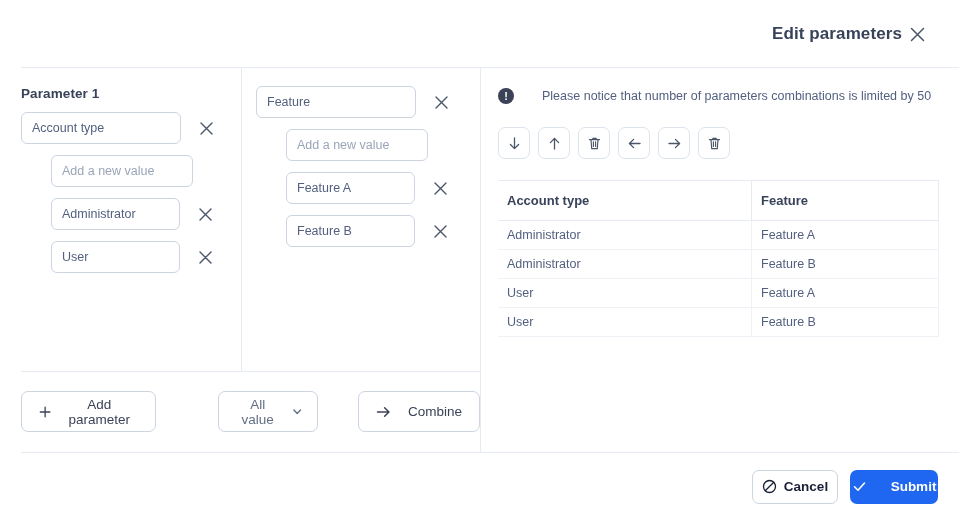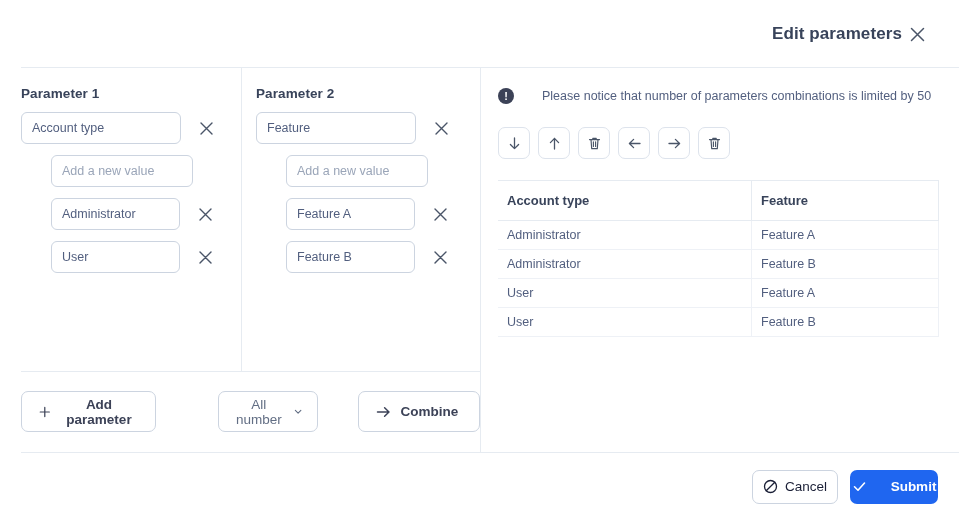--- a/index.html
+++ b/index.html
@@ -173,25 +173,25 @@
     gap: 0;
   }
   .btn {
     box-sizing: border-box;
     height: 41px;
     border: 1px solid #ccd4e0;
     border-radius: 7px;
     background: #ffffff;
     display: inline-flex;
     align-items: center;
-    justify-content: flex-start;
+    justify-content: space-between;
     gap: 9px;
     font-family: "Liberation Sans", sans-serif;
     font-size: 13.5px;
-    font-weight: bold;
+    font-weight: normal;
     color: #3c4257;
     cursor: pointer;
     padding: 0 17px;
   }
   .btn-add-param { width: 144px; margin-right: 62px; }
   .btn-all-pairs {
     width: 106px;
     margin-right: 40px;
     font-weight: normal;
     color: #626e84;
@@ -297,21 +297,21 @@
     background: #e6ebf1;
   }
   .btn-cancel {
     width: 86px;
     height: 34px;
     border: 1px solid #ccd4e0;
     border-radius: 7px;
     background: #ffffff;
     color: #1a1f36;
     font-size: 13.5px;
-    font-weight: normal;
+    font-weight: bold;
     display: inline-flex;
     align-items: center;
     justify-content: center;
     gap: 7px;
     cursor: pointer;
     font-family: "Liberation Sans", sans-serif;
     padding: 0;
   }
   .btn-submit {
     width: 88px;
@@ -381,21 +381,20 @@
             <svg width="13" height="13" viewBox="0 0 13 13">
               <path d="M1 1 L12 12 M12 1 L1 12" stroke="#4a5568" stroke-width="1.4" stroke-linecap="round"></path>
             </svg>
           </button>
         </div>
       </div>
 
       <div class="col-divider"></div>
 
       <div class="param-col second">
-        <div class="param-label">Parameter 2</div>
 
         <div class="row">
           <input class="txt-input w-name" type="text" value="Feature" style="">
           <button class="x-btn">
             <svg width="13" height="13" viewBox="0 0 13 13">
               <path d="M1 1 L12 12 M12 1 L1 12" stroke="#4a5568" stroke-width="1.4" stroke-linecap="round"></path>
             </svg>
           </button>
         </div>
 
@@ -427,21 +426,21 @@
 
     <div class="left-actions">
       <button class="btn btn-add-param">
         <svg width="14" height="14" viewBox="0 0 14 14">
           <path d="M7 1.5 V12.5 M1.5 7 H12.5" stroke="#3c4257" stroke-width="1.5" stroke-linecap="round"></path>
         </svg>
         <span>Add parameter</span>
       </button>
 
       <button class="btn btn-all-pairs">
-        <span>All number</span>
+        <span>All value</span>
         <svg width="13" height="13" viewBox="0 0 13 13">
           <path d="M3 5 L6.5 8.6 L10 5" stroke="#626e84" stroke-width="1.4" fill="none" stroke-linecap="round" stroke-linejoin="round"></path>
         </svg>
       </button>
 
       <button class="btn btn-combine">
         <svg width="15" height="14" viewBox="0 0 15 14">
           <path d="M1.5 7 H13 M8.6 2.8 L13 7 L8.6 11.2" stroke="#3c4257" stroke-width="1.5" fill="none" stroke-linecap="round" stroke-linejoin="round"></path>
         </svg>
         <span>Combine</span>

